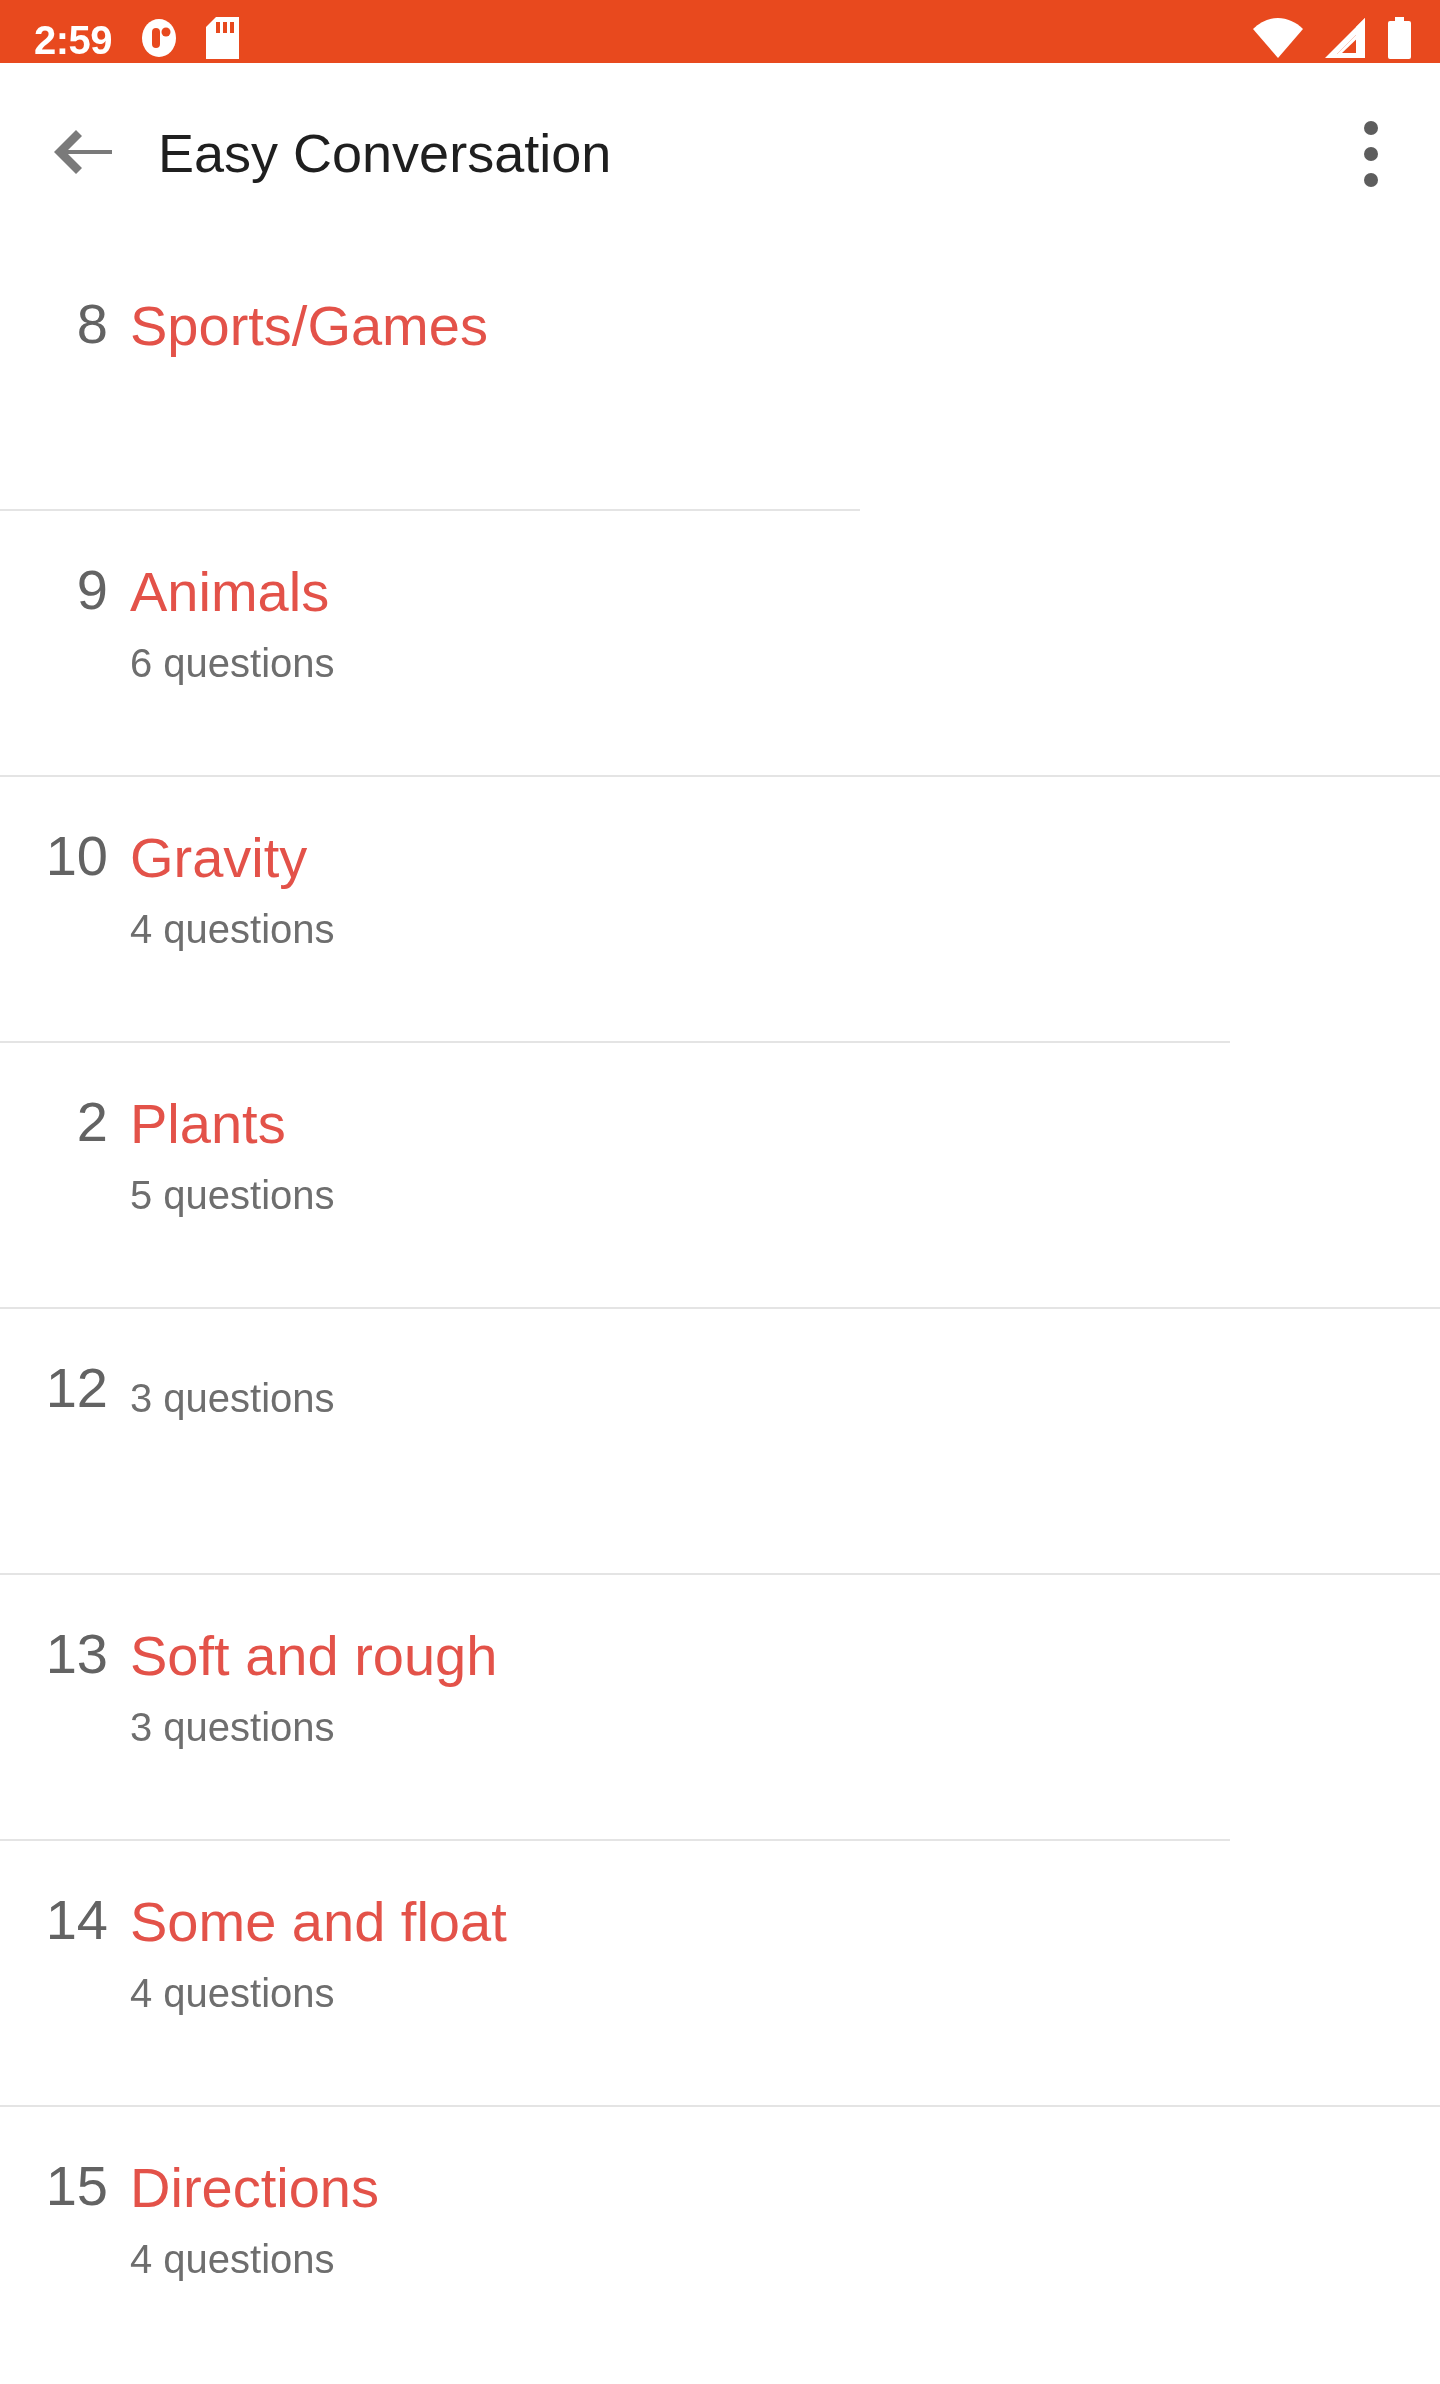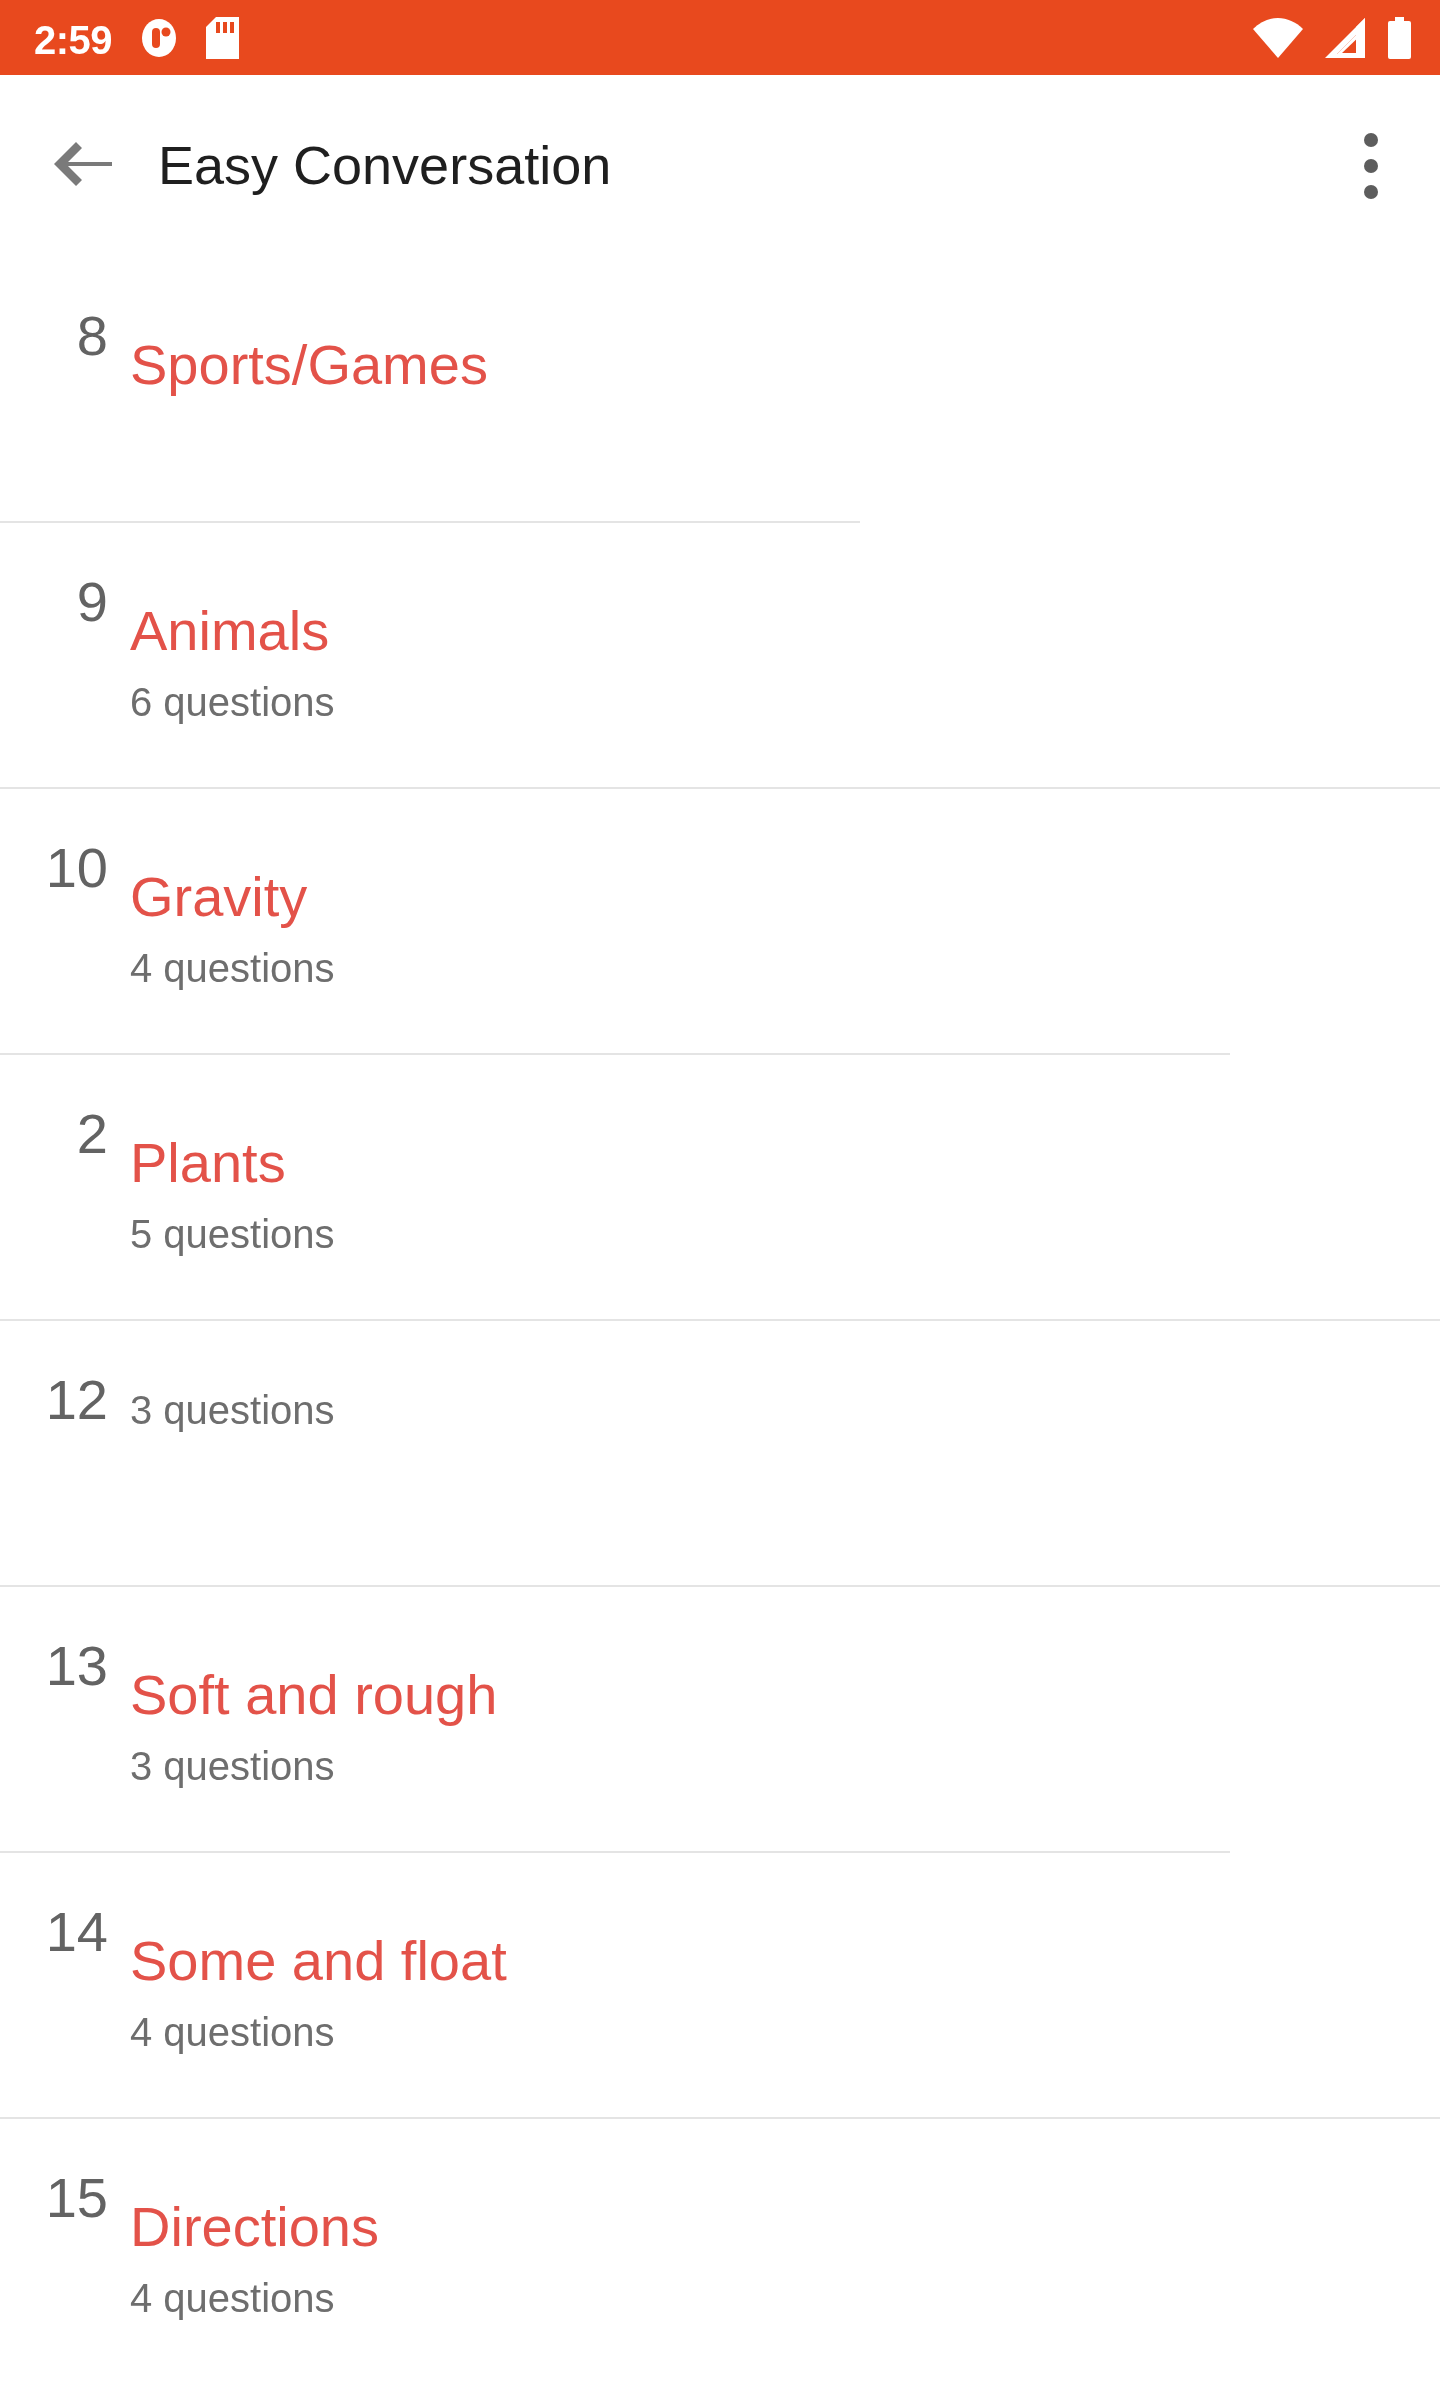--- a/index.html
+++ b/index.html
@@ -6,25 +6,25 @@
   html, body {
     width:1440px;
     height:2384px;
     background:#ffffff;
     font-family:"Liberation Sans", sans-serif;
     overflow:hidden;
   }
 
   
   .status-bar{
-    height:75px;
+    height:63px;
     background:#E8491E;
     display:flex;
-    align-items:flex-start;
-    padding:17px 28px 0 34px;
+    align-items:flex-end;
+    padding:0 28px 0 34px;
     color:#ffffff;
   }
   .status-left{ display:flex; align-items:center; gap:28px; }
   .status-right{ display:flex; align-items:center; gap:20px; margin-left:auto; }
   .clock{
     font-size:40px;
     font-weight:700;
     letter-spacing:-0.5px;
     line-height:1;
     font-family:"Liberation Sans", sans-serif;
@@ -83,21 +83,20 @@
     line-height:1.12;
     font-weight:400;
   }
   .item-body{ padding-top:2px; }
   .item-title{
     font-size:56px;
     color:#E35249;
     line-height:1.12;
     font-weight:400;
     white-space:nowrap;
-    margin-top:27px;
   }
   .item-sub{
     font-size:40px;
     color:#6e6e6e;
     margin-top:16px;
     line-height:1.15;
     font-weight:400;
   }
   .divider{
     position:absolute;

